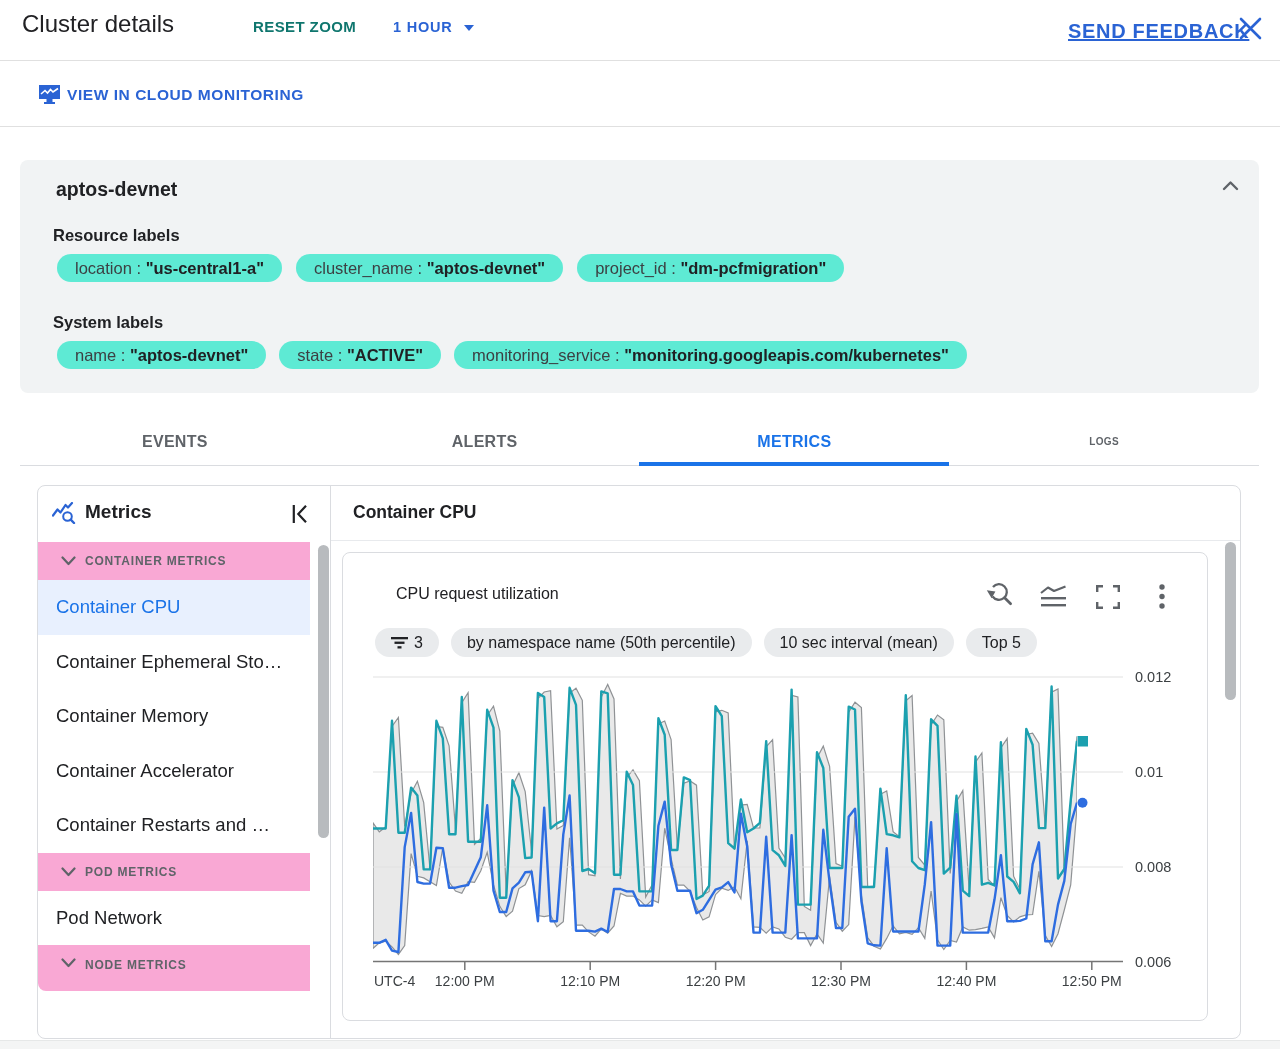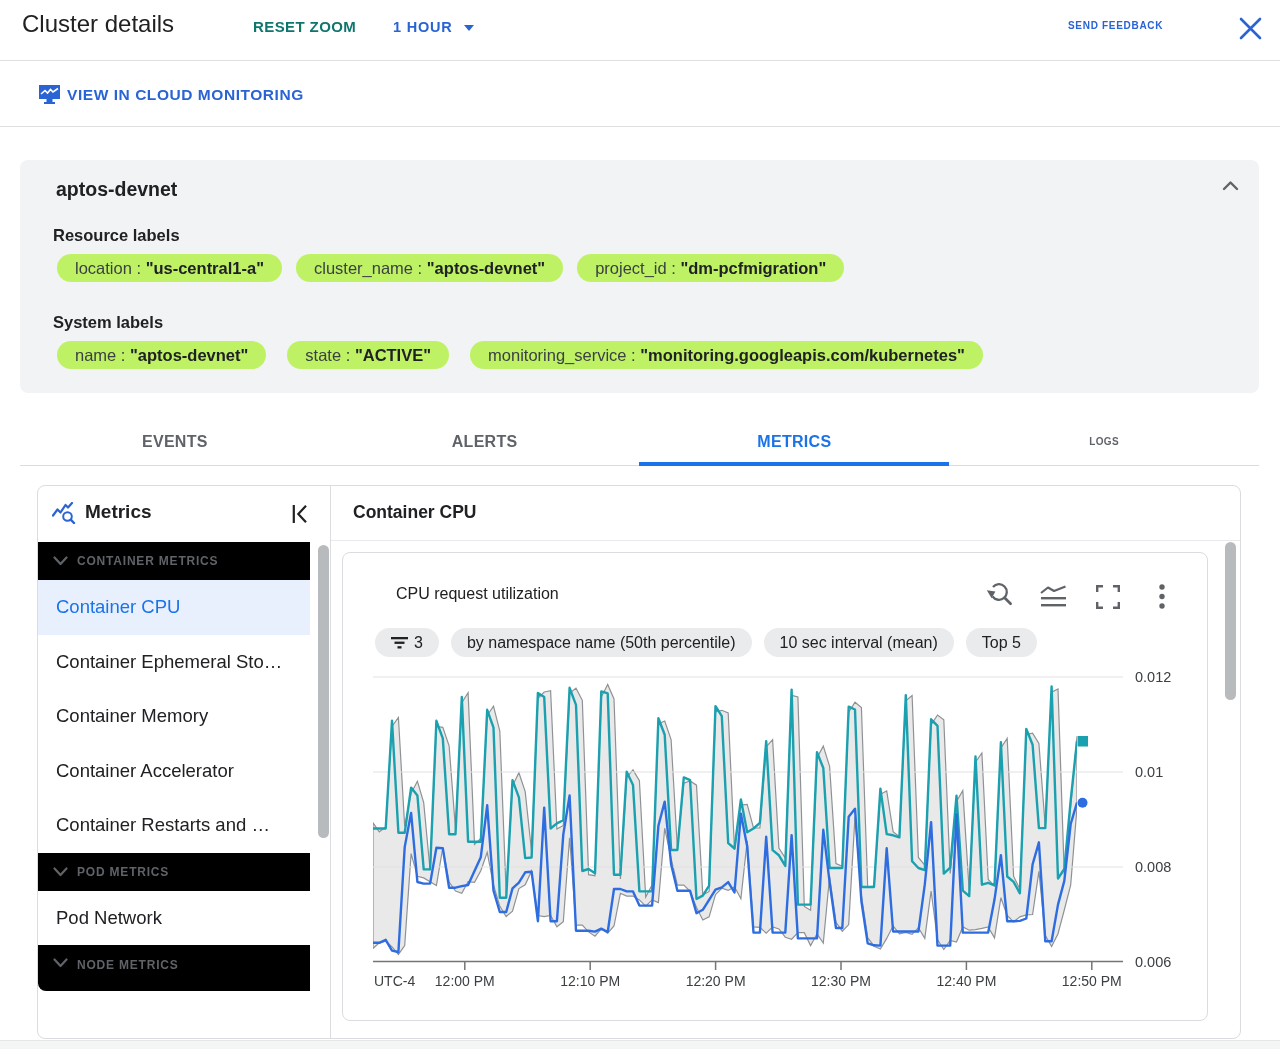--- a/index.html
+++ b/index.html
@@ -1,39 +1,39 @@
 <!DOCTYPE html>
 <html><head>
 <meta charset="utf-8">
 <style>
 * { margin:0; padding:0; box-sizing:border-box; }
 html,body { width:1280px; height:1049px; background:#fff; font-family:"Liberation Sans", sans-serif; overflow:hidden; }
 #page { position:relative; width:1280px; height:1049px; background:#fff; }
 .abs { position:absolute; }
-.chip { height:28px; display:flex; align-items:center; padding:0 18px; background:#bef264; border-radius:14px; font-size:16.5px; color:#3c4043; white-space:nowrap; }
+.chip { height:28px; display:flex; align-items:center; padding:0 18px; background:#5eead4; border-radius:14px; font-size:16.5px; color:#3c4043; white-space:nowrap; }
 .chip b { color:#202124; }
 .cchip { height:29px; display:flex; align-items:center; padding:0 16px; background:#e9ebed; border-radius:15px; font-size:16px; color:#202124; white-space:nowrap; }
-.navsec { height:38px; background:#000000; display:flex; align-items:center; padding-left:15px; }
+.navsec { height:38px; background:#f9a8d4; display:flex; align-items:center; padding-left:23px; }
 .navsec svg { margin-right:9px; }
 .navsec span { font-size:12px; font-weight:bold; letter-spacing:0.8px; color:#5f6368; }
 .navitem { height:54.5px; display:flex; align-items:center; padding-left:18px; font-size:18.5px; color:#202124; }
 .navitem.sel { background:#e8f0fe; color:#1a73e8; }
 </style>
 </head>
 <body>
 <div id="page">
 
   <div class="abs" style="left:0;top:0;width:1280px;height:61px;border-bottom:1px solid #e0e0e0;"></div>
   <div class="abs" style="left:22px;top:10px;font-size:24px;color:#212124;">Cluster details</div>
   <div class="abs" style="left:253px;top:18px;font-size:15px;font-weight:bold;letter-spacing:0.4px;color:#0f766e;">RESET ZOOM</div>
   <div class="abs" style="left:393px;top:18.5px;font-size:14.5px;font-weight:bold;letter-spacing:0.8px;color:#2a63d4;">1 HOUR</div>
   <svg class="abs" style="left:463px;top:23.5px;" width="12" height="8" viewBox="0 0 12 8">
       <path d="M1 1 L6 7 L11 1 Z" fill="#2a63d4"></path>
     </svg>
-  <div class="abs" style="left:1068px;top:19.5px;font-size:10px;font-weight:bold;letter-spacing:0.7px;color:#2a63d4;">SEND FEEDBACK</div>
+  <div class="abs" style="left:1068px;top:19.5px;font-size:20px;font-weight:bold;letter-spacing:0.7px;color:#2a63d4;text-decoration:underline;">SEND FEEDBACK</div>
   <svg class="abs" style="left:1239px;top:17px;" width="23" height="23" viewBox="0 0 23 23">
       <path d="M2 2 L21 21 M21 2 L2 21" stroke="#2a63d4" stroke-width="2.6" stroke-linecap="round"></path>
     </svg>
 
   <div class="abs" style="left:0;top:61px;width:1280px;height:66px;border-bottom:1px solid #e0e0e0;"></div>
   <svg class="abs" style="left:38px;top:85px;" width="23" height="20" viewBox="0 0 23 20">
     <path d="M1 0 h21 v14 h-21 Z M8.5 14 h6 v4 h-6 Z" fill="#2a63d4"></path>
     <rect x="6" y="17" width="11" height="2" fill="#2a63d4"></rect>
     <path d="M3 9 L7 5.5 L9.5 8 L12.5 4.5 L15 7 L20 3.5" fill="none" stroke="#fff" stroke-width="1.6"></path>
   </svg>
@@ -44,21 +44,21 @@
   <svg class="abs" style="left:1222px;top:179px;" width="17" height="13" viewBox="0 0 17 13">
       <path d="M2 10 L8.5 3.5 L15 10" fill="none" stroke="#5f6368" stroke-width="2.4" stroke-linecap="round" stroke-linejoin="round"></path>
     </svg>
   <div class="abs" style="left:53px;top:226px;font-size:16.5px;font-weight:bold;color:#202124;">Resource labels</div>
   <div class="abs" id="chips1" style="left:57px;top:254px;height:28px;display:flex;gap:14px;">
     <div class="chip">location :&nbsp;<b>"us-central1-a"</b></div>
     <div class="chip">cluster_name :&nbsp;<b>"aptos-devnet"</b></div>
     <div class="chip">project_id :&nbsp;<b>"dm-pcfmigration"</b></div>
   </div>
   <div class="abs" style="left:53px;top:313px;font-size:16.5px;font-weight:bold;color:#202124;">System labels</div>
-  <div class="abs" id="chips2" style="left:57px;top:341px;height:44px;display:flex;gap:21px;">
+  <div class="abs" id="chips2" style="left:57px;top:341px;height:44px;display:flex;gap:13px;">
     <div class="chip">name :&nbsp;<b>"aptos-devnet"</b></div>
     <div class="chip">state :&nbsp;<b>"ACTIVE"</b></div>
     <div class="chip">monitoring_service :&nbsp;<b>"monitoring.googleapis.com/kubernetes"</b></div>
   </div>
 
   <div class="abs" style="left:20px;top:418px;width:1239px;height:48px;border-bottom:1px solid #dadce0;"></div>
   <div class="abs" style="left:20px;top:418px;width:1239px;height:47px;display:flex;">
     <div style="flex:1;display:flex;align-items:center;justify-content:center;font-size:16px;font-weight:bold;letter-spacing:0.3px;color:#5f6368;">EVENTS</div>
     <div style="flex:1;display:flex;align-items:center;justify-content:center;font-size:16px;font-weight:bold;letter-spacing:0.3px;color:#5f6368;">ALERTS</div>
     <div style="flex:1;display:flex;align-items:center;justify-content:center;font-size:16px;font-weight:bold;letter-spacing:0.3px;color:#1a73e8;">METRICS</div>

